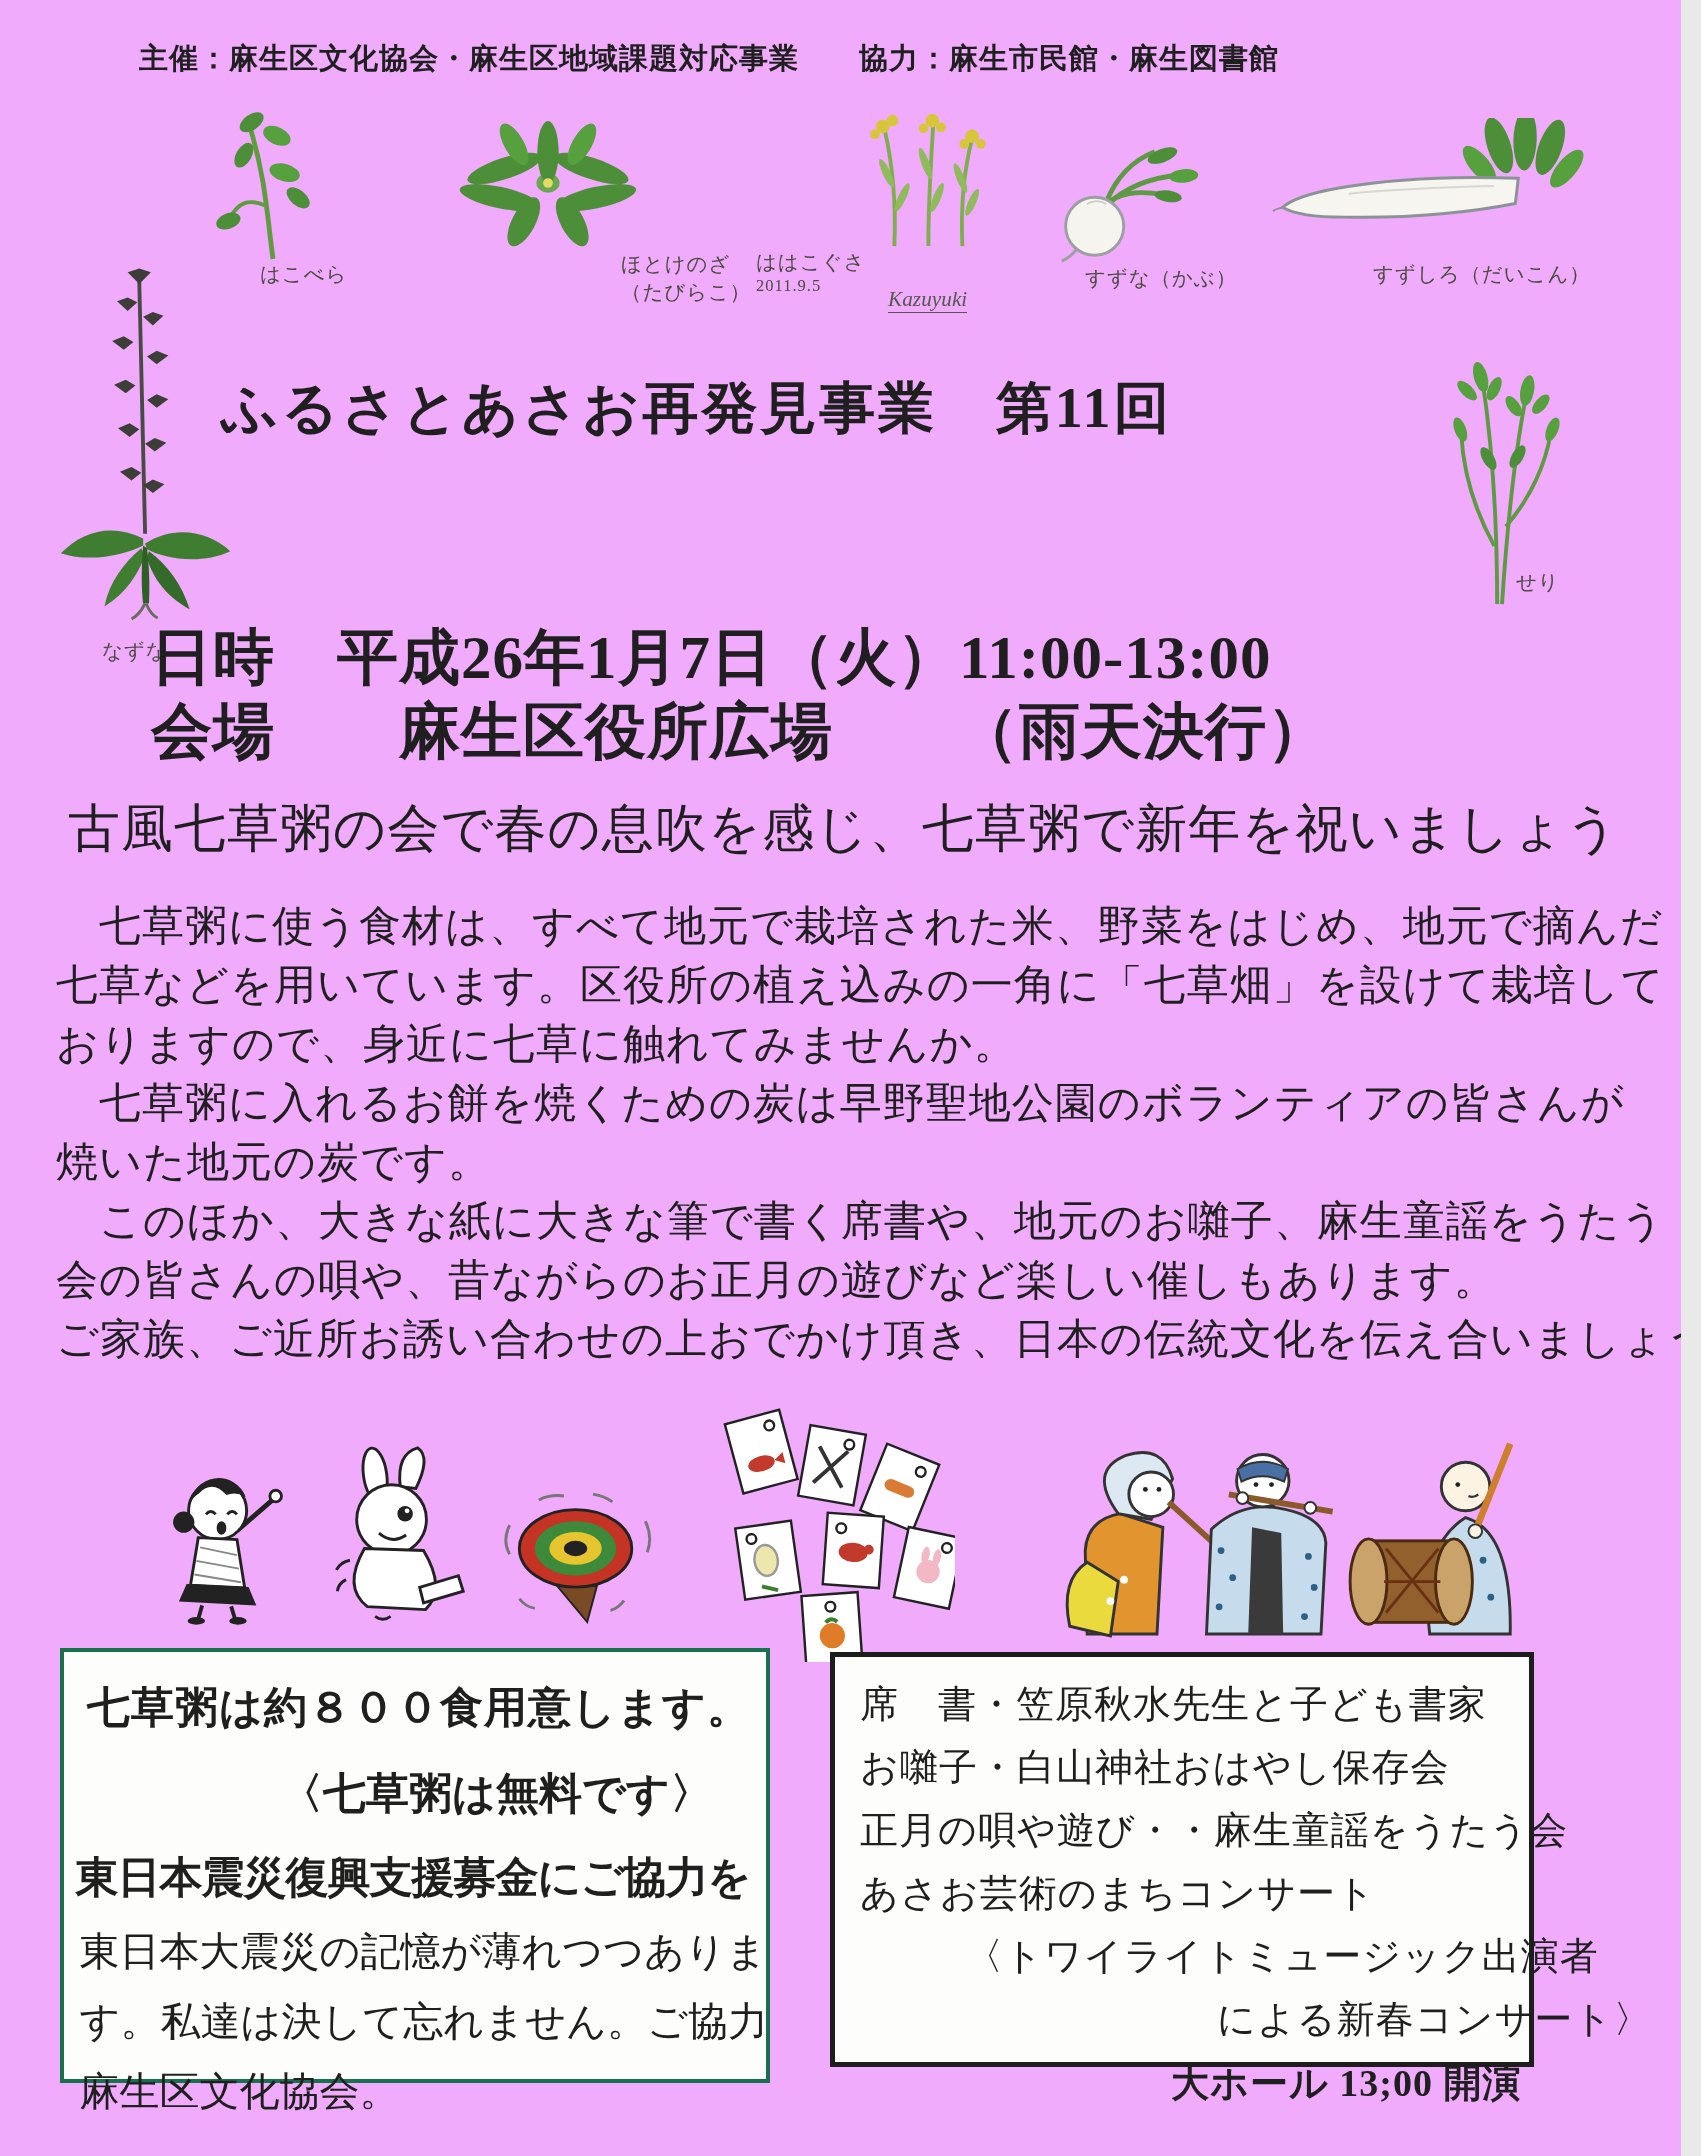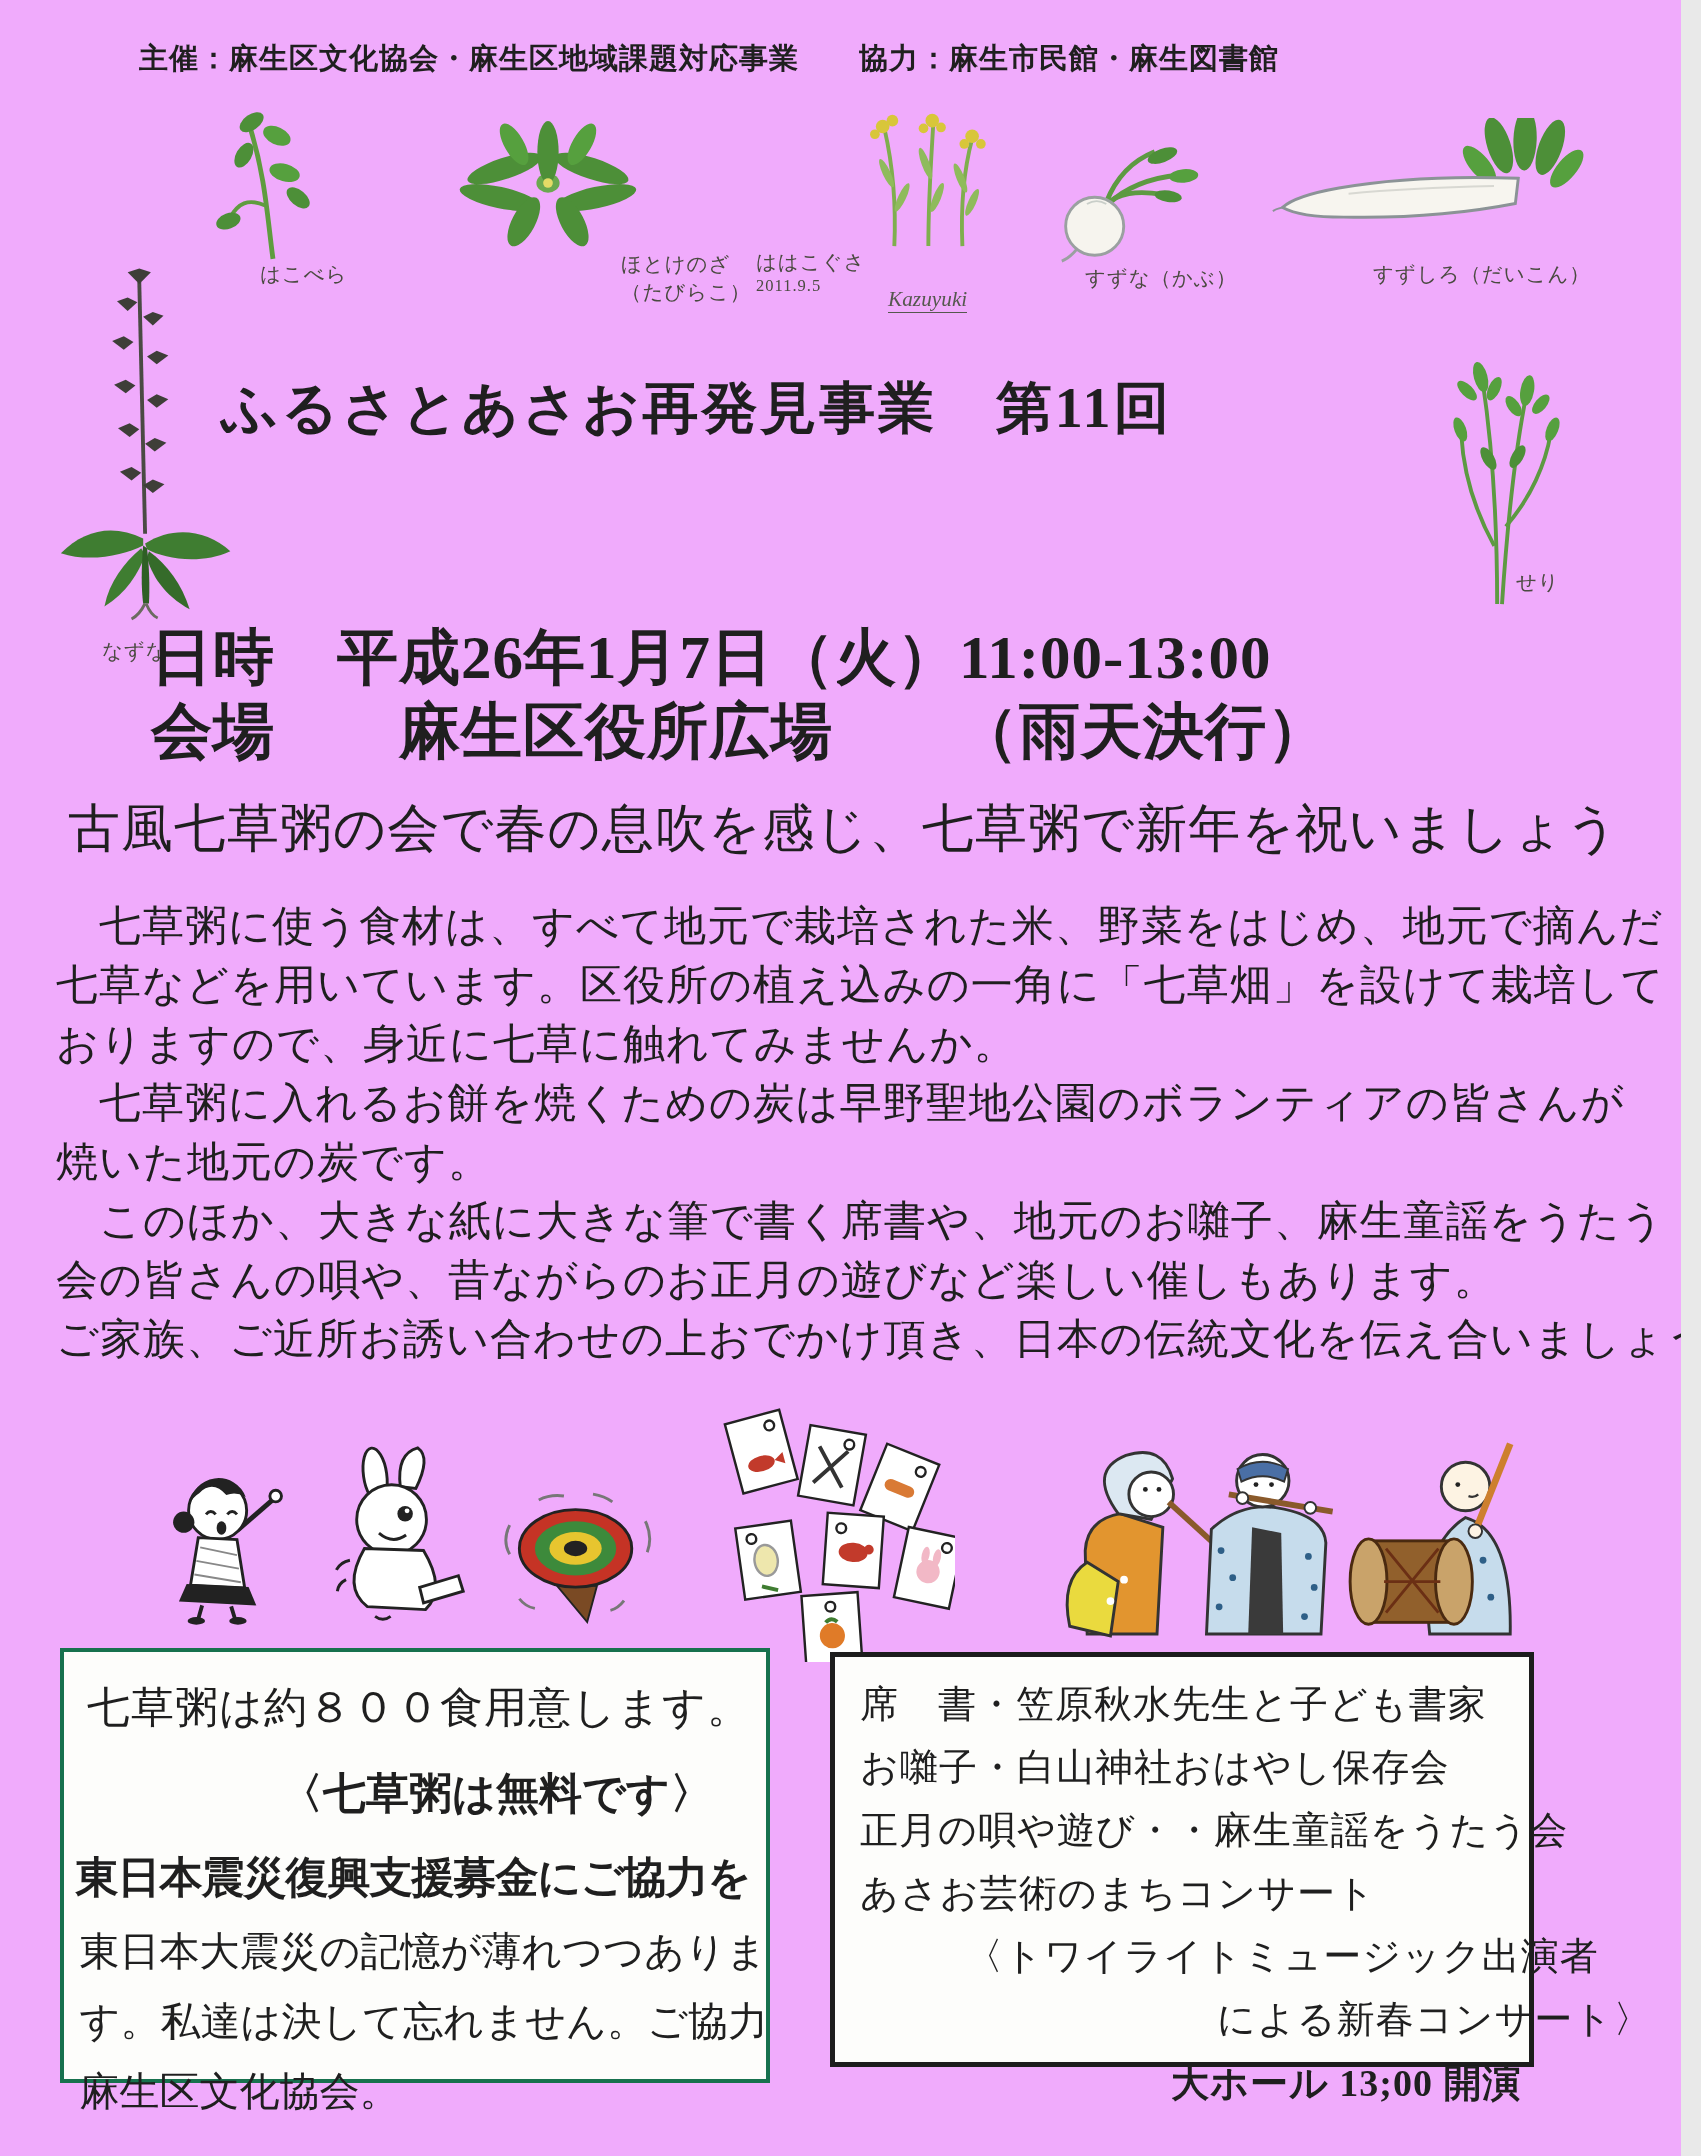--- a/index.html
+++ b/index.html
@@ -10,21 +10,21 @@
   .credits{left:139px;top:39px;font-size:29px;font-weight:700;letter-spacing:1px;}
   .program-title{left:221px;top:371px;font-size:56px;font-weight:700;letter-spacing:2.9px;}
   .event-title{left:231px;top:439px;font-size:95px;font-weight:700;letter-spacing:3.9px;}
   .detail-line{left:151px;font-size:61px;font-weight:700;letter-spacing:1px;}
   .lead-line{left:68px;top:794px;font-size:52px;letter-spacing:1px;}
   .bodytext{left:56px;top:897px;width:1514px;}
   .bodytext div{font-size:42px;line-height:59px;letter-spacing:1px;white-space:nowrap;}
   .plant-label{font-size:20.4px;color:#4a4a40;letter-spacing:1px;}
   .sig{font-size:21.3px;color:#55584e;font-style:italic;border-bottom:1.9px solid #55584e;}
   .free-box{left:60px;top:1648px;width:710px;height:435px;border:4.9px solid #17714e;box-sizing:border-box;background:#fdfdfb;}
-  .fb-servings{margin-top:27px;text-align:center;font-size:43px;font-weight:400;letter-spacing:1px;padding-left:8px;}
+  .fb-servings{margin-top:27px;text-align:center;font-size:43px;font-weight:700;letter-spacing:1px;padding-left:8px;}
   .fb-free{margin-top:28px;text-align:right;padding-right:53px;font-size:43px;font-weight:700;}
   .fb-donation-title{margin-top:26px;margin-left:11.6px;font-size:43px;font-weight:700;letter-spacing:-1px;}
   .fb-donation div{margin-left:15.5px;font-size:40px;line-height:70px;white-space:nowrap;}
   .fb-donation{margin-top:9.7px;}
   .program-box{left:830px;top:1652px;width:704px;height:415px;border:5.8px solid #1d1d1d;box-sizing:border-box;background:#fdfdfb;}
   .pb-lines{padding:15.5px 0 0 25px;}
   .pb-lines div{font-size:38px;line-height:63px;white-space:nowrap;letter-spacing:1px;}
   .pb-tw1{margin-left:105px;font-size:35px;line-height:49px;white-space:nowrap;}
   .pb-tw2{margin-left:357px;font-size:35px;line-height:49px;white-space:nowrap;}
   .pb-hall{margin-left:311px;margin-top:1.9px;font-size:39px;font-weight:700;line-height:47px;white-space:nowrap;}

